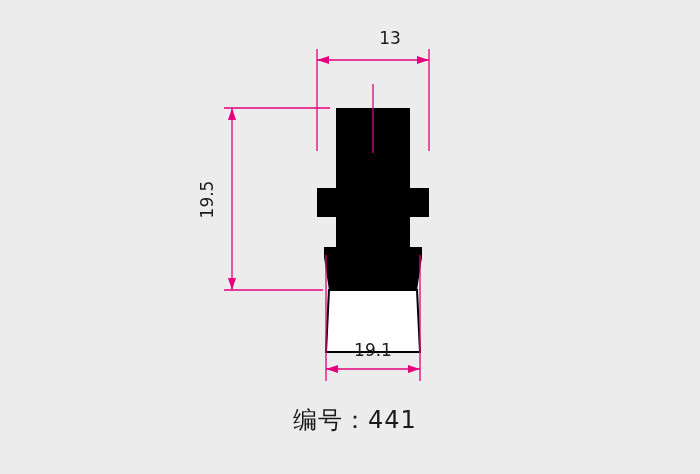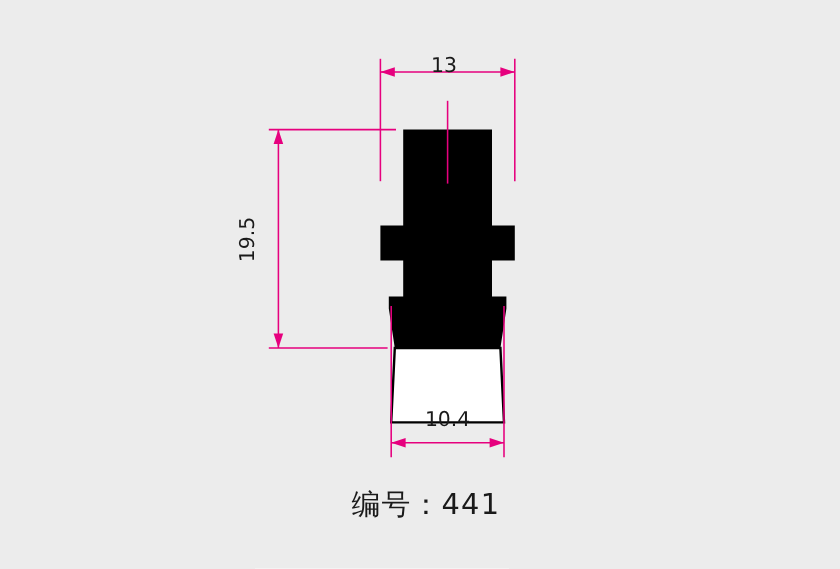--- a/index.html
+++ b/index.html
@@ -24,21 +24,21 @@
   .dims line { stroke: var(--dimension, #e6007e); stroke-width: 1.3; }
   .dims polygon { fill: var(--dimension, #e6007e); stroke: none; }
   .dim-text {
     position: absolute;
     color: var(--text, #1a1a1a);
     font-size: 17px;
     text-align: center;
     white-space: nowrap;
     line-height: 1;
   }
-  .dim-top    { left: 348px; top: 30px;  width: 44px; margin-top: 17px; }
+  .dim-top    { left: 368px; top: 30px;  width: 44px; }
   .dim-bottom { left: 339px; top: 342px; width: 68px; }
   .dim-left   {
     left: 181px; top: 191px; width: 52px;
     transform: rotate(-90deg);
     transform-origin: center center;
   }
   .part-label {
     position: absolute;
     left: 293px;
     top: 404px;
@@ -80,17 +80,17 @@
       <line x1="326" y1="369" x2="420" y2="369"></line>
       <polygon points="326,369 338,365 338,373"></polygon>
       <polygon points="420,369 408,365 408,373"></polygon>
     </g>
   </svg>
 
   <div class="dim-text dim-top">13</div>
 
   <div class="dim-text dim-left">19.5</div>
 
-  <div class="dim-text dim-bottom">10.4</div>
+  <div class="dim-text dim-bottom">19.1</div>
 
   <div class="part-label">编号：441</div>
 
 </div>
 
 </body></html>

